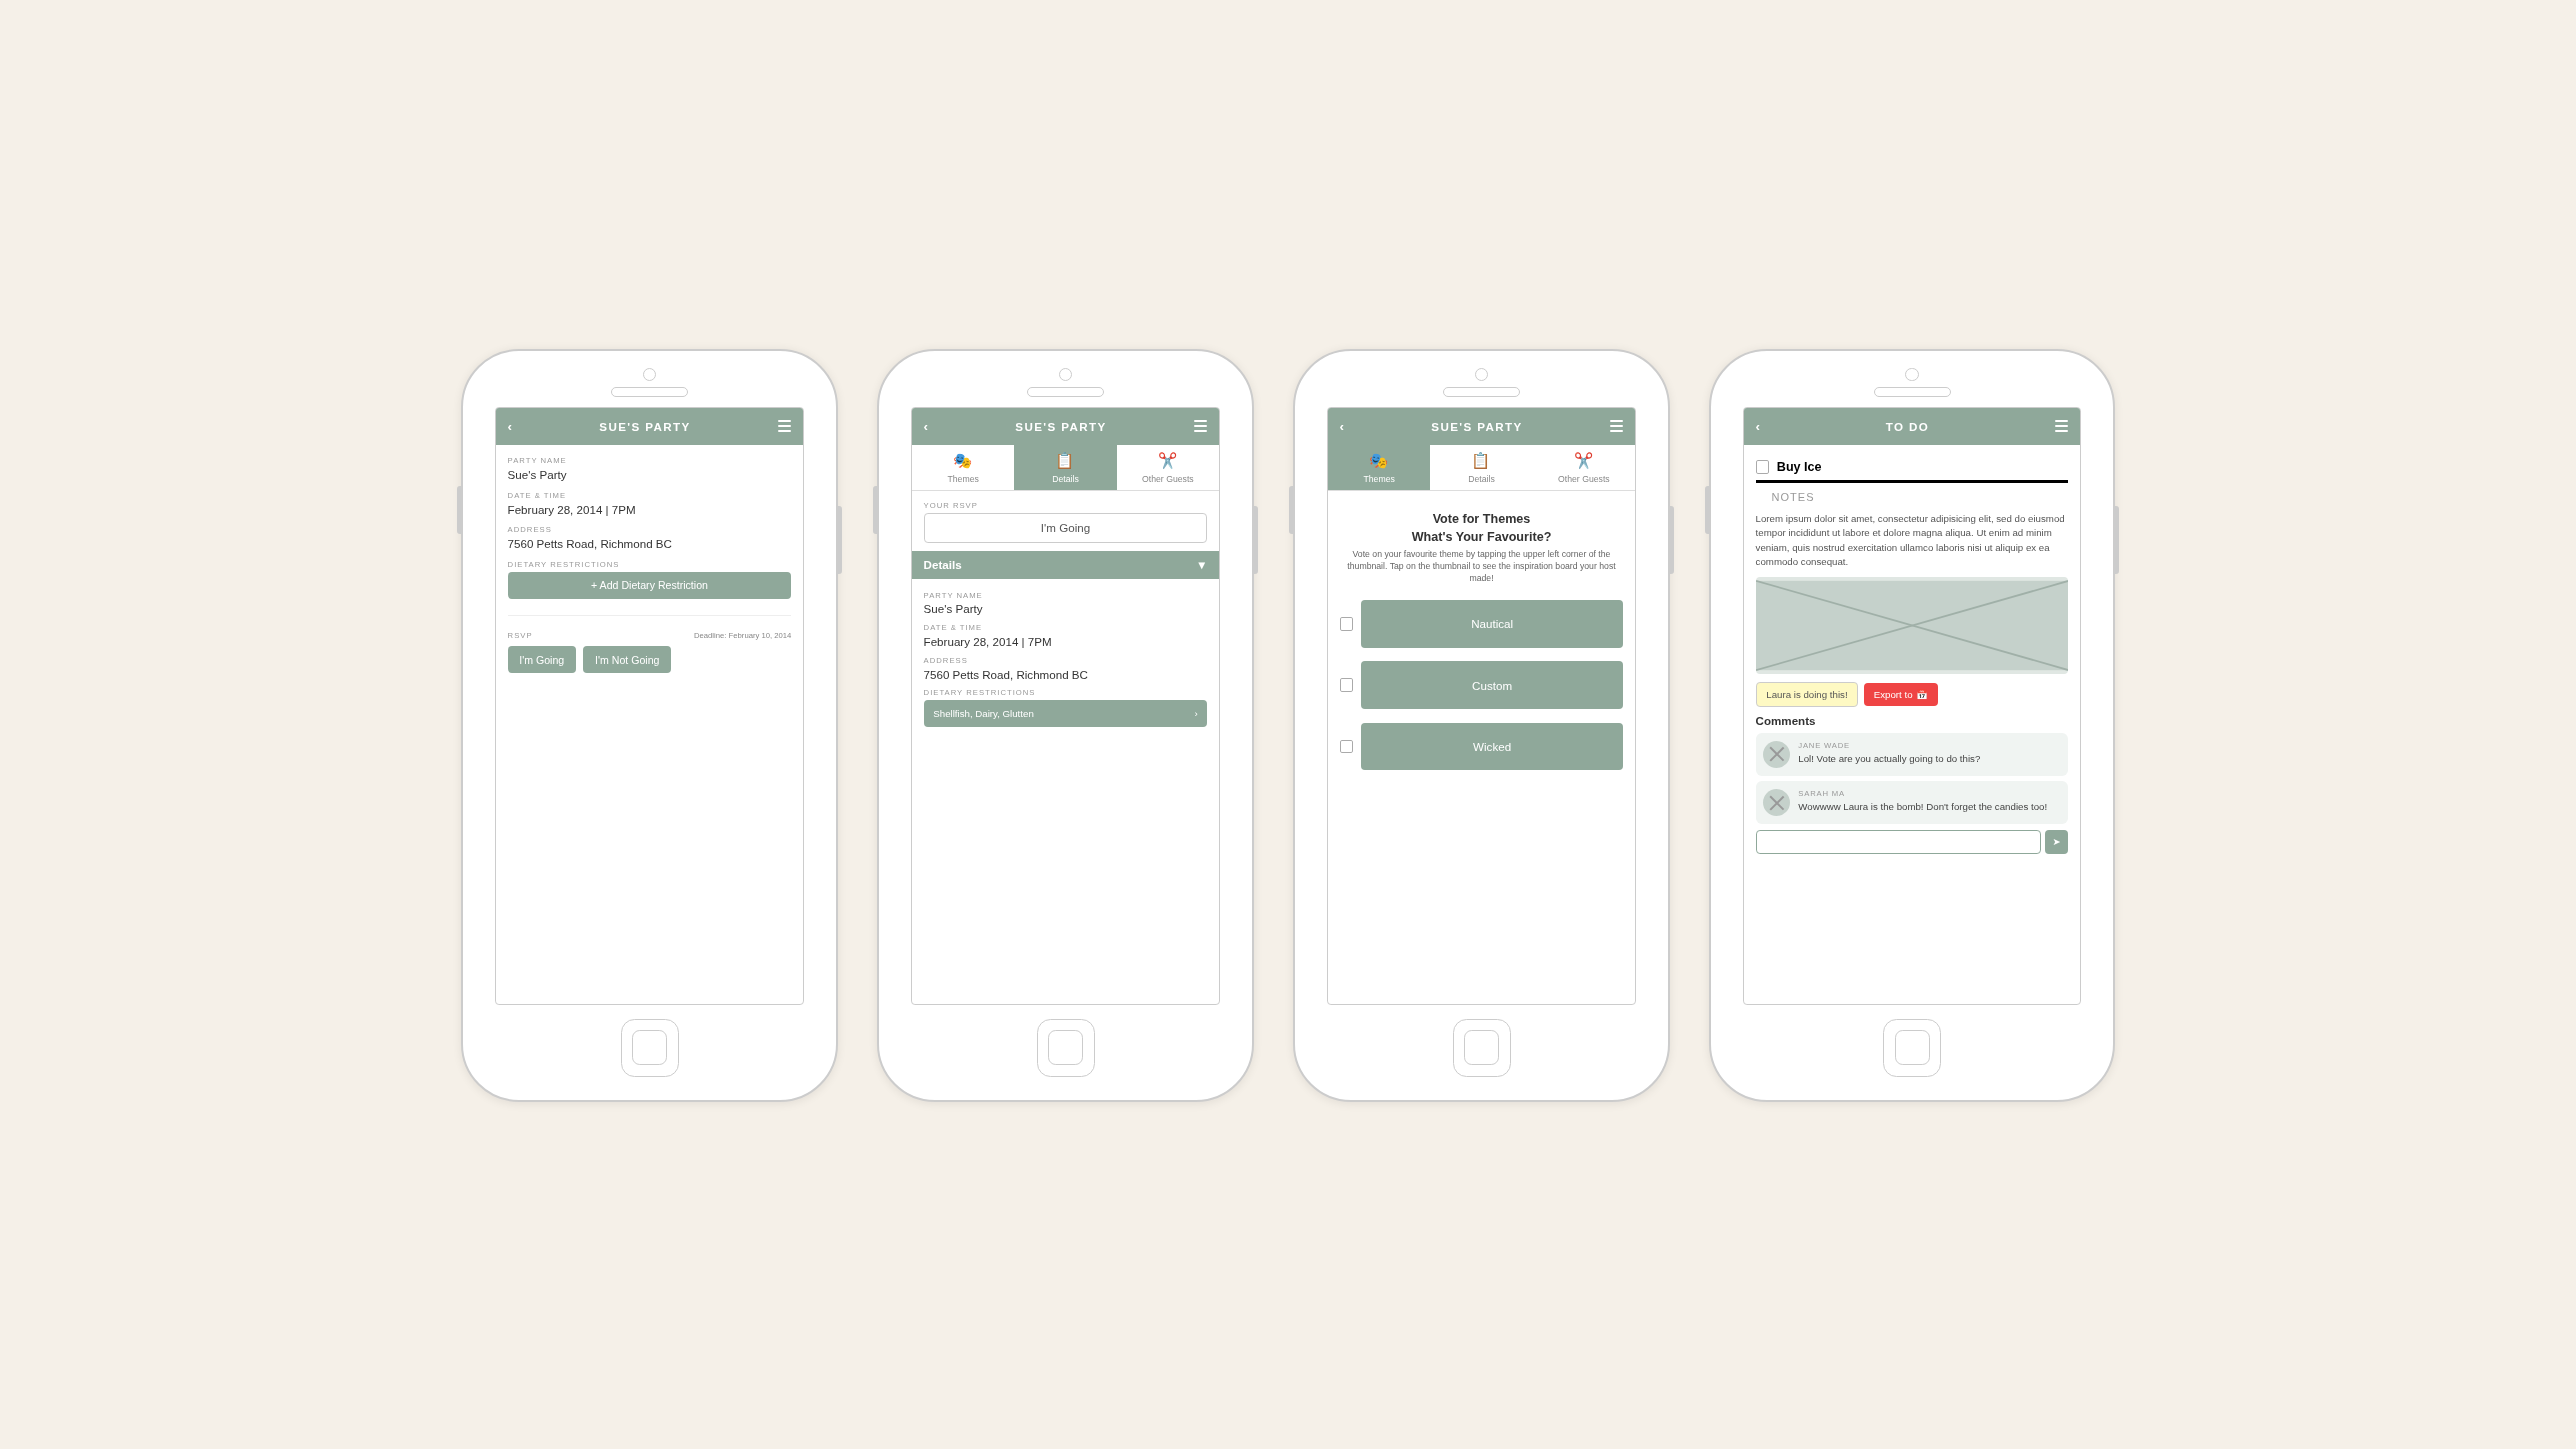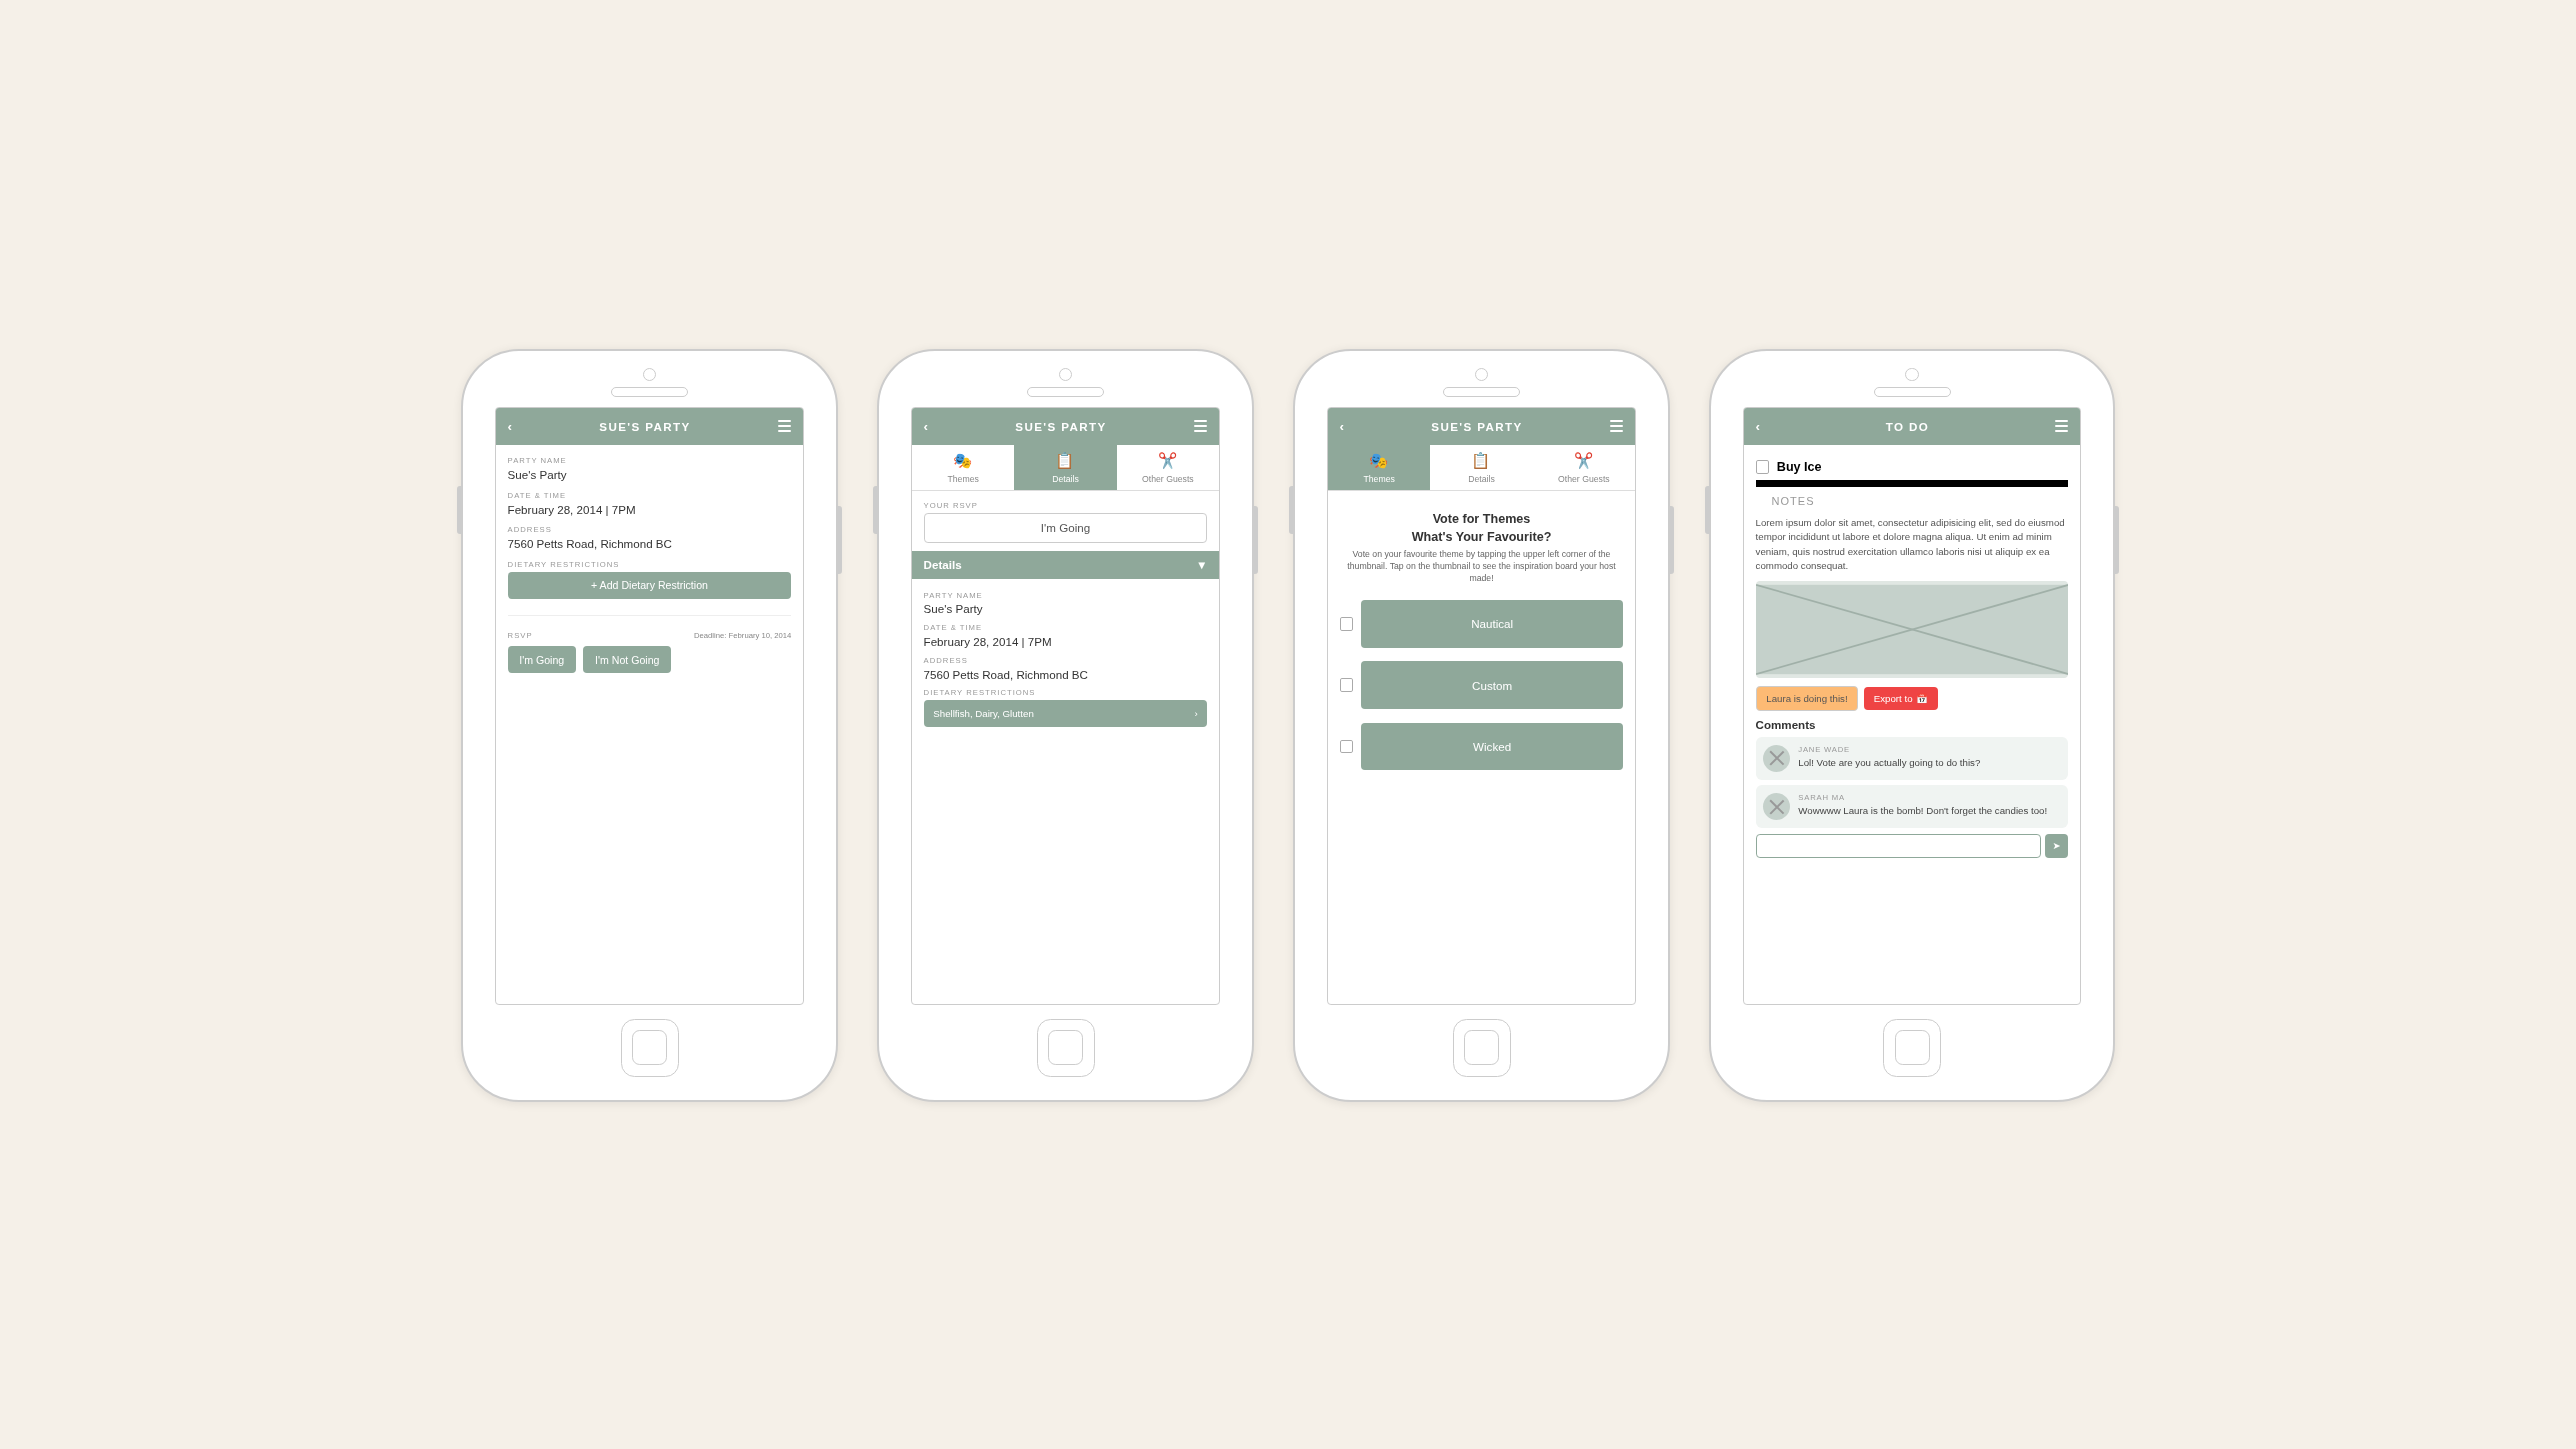--- a/index.html
+++ b/index.html
@@ -309,21 +309,21 @@
       padding: 9.7px 11.6px;
       font-size: 10.6px;
       flex: 1;
       overflow: hidden;
     }
     .todo-row {
       display: flex;
       align-items: center;
       gap: 7.7px;
       padding: 5.8px 0;
-      border-bottom: 7px solid #000000;
+      border-bottom: 3px solid #000000;
       font-size: 12.6px;
       font-weight: 600;
     }
     .todo-checkbox {
       width: 13.5px;
       height: 13.5px;
       border: 1.4px solid #aaa;
       border-radius: 1.9px;
     }
     .notes-label {
@@ -352,21 +352,21 @@
       width: 100%;
       height: 100%;
     }
     .action-row {
       display: flex;
       gap: 5.8px;
       align-items: center;
       margin-bottom: 7.7px;
     }
     .laura-btn {
-      background: #fdba74;
+      background: #fef9c3;
       border: 1.4px solid #ccc;
       border-radius: 3.9px;
       padding: 5.8px 9.7px;
       font-size: 9.7px;
       color: #555;
       cursor: pointer;
     }
     .export-btn {
       background: #ef4444;
       color: #fff;

